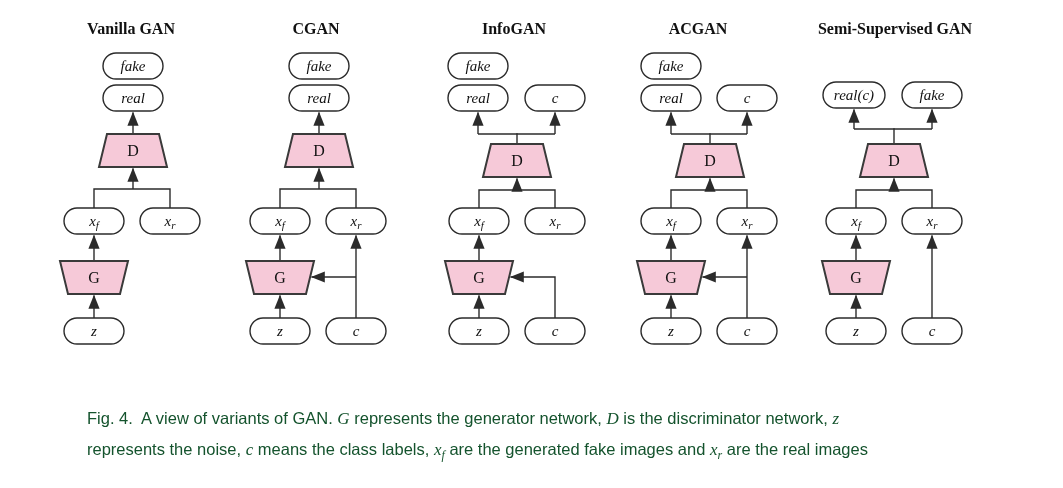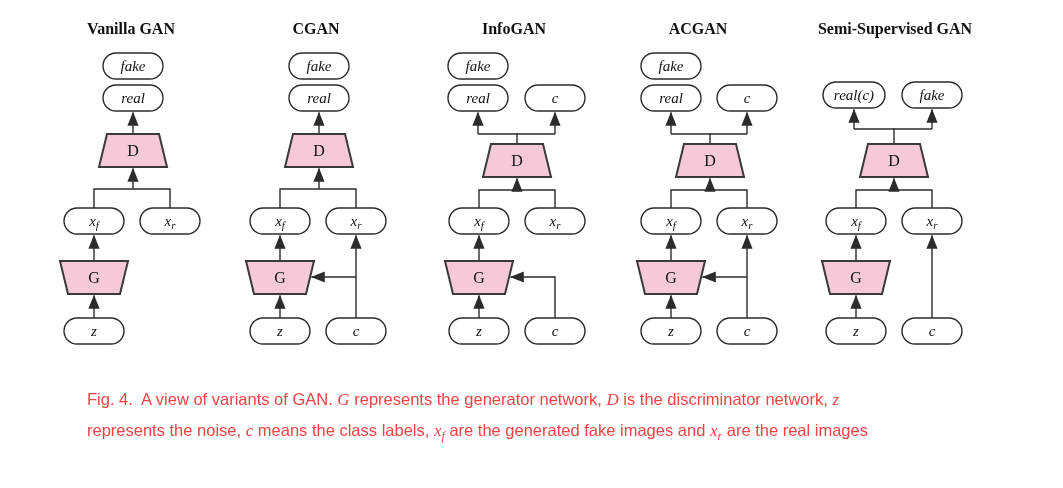--- a/index.html
+++ b/index.html
@@ -20,22 +20,22 @@
   .edge{stroke:var(--line);stroke-width:1.4;fill:none;}
   .pill{fill:#ffffff;stroke:var(--line);stroke-width:1.4;}
   .trap{fill:var(--trap-fill);stroke:var(--trap-stroke);stroke-width:2;}
   .arrowhead{fill:var(--line);}
   text{fill:var(--text);}
   .t-title{font-family:"Liberation Serif",serif;font-weight:bold;font-size:16px;text-anchor:middle;}
   .t-math{font-family:"Liberation Serif",serif;font-style:italic;font-size:15px;text-anchor:middle;}
   .t-net{font-family:"Liberation Serif",serif;font-size:16px;text-anchor:middle;}
   .t-sub{font-size:11px;}
   .caption{
-    position:absolute;left:87px;top:384px;width:960px;
-    font-size:16.5px;line-height:31px;color:#ef4444;
+    position:absolute;left:87px;top:403px;width:960px;
+    font-size:16.5px;line-height:31px;color:#14532d;
     white-space:pre-wrap;
   }
   .seg-italic{font-family:"Liberation Serif",serif;font-style:italic;font-size:17px;}
   .seg-italic-sub{font-family:"Liberation Serif",serif;font-style:italic;font-size:12px;vertical-align:-4px;}
 </style>
 </head>
 <body>
 
 <div class="stage">
 

